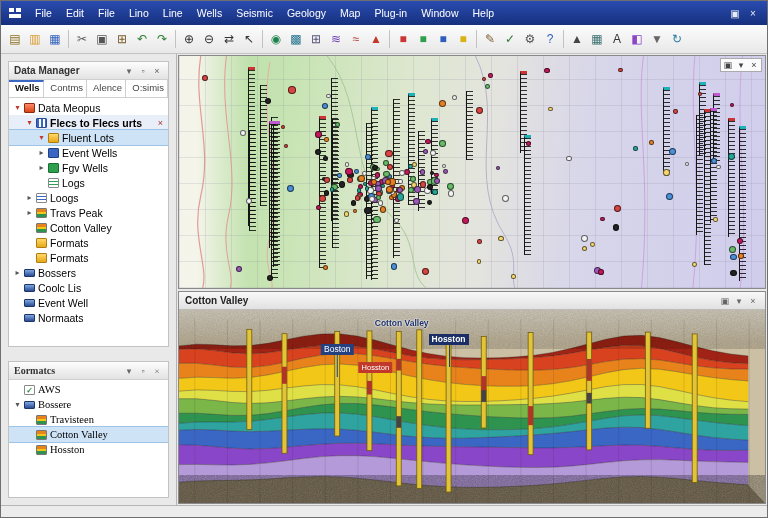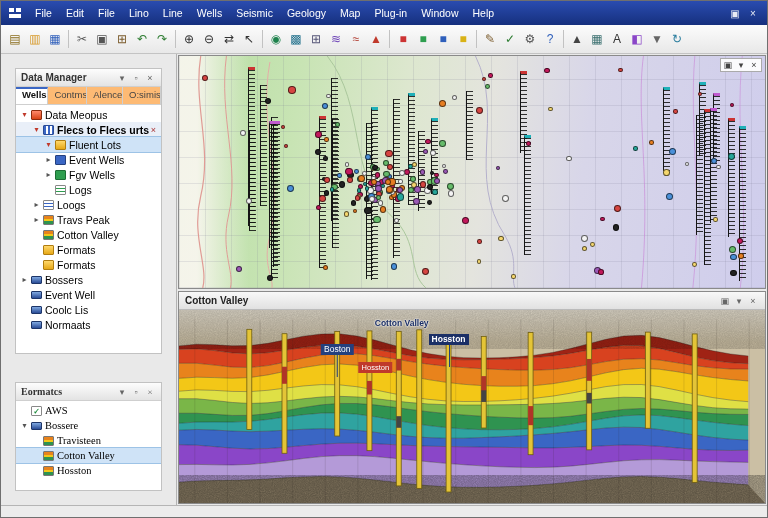--- a/index.html
+++ b/index.html
@@ -19,30 +19,30 @@
   
   .toolbar{height:28px;flex:none;background:linear-gradient(#fcfcfc,#e8e8e8);border-bottom:1px solid #c3c3c3;
            display:flex;align-items:center;padding:0 4px;overflow:hidden;}
   .tb-btn{width:20px;height:20px;flex:none;display:flex;align-items:center;justify-content:center;
           border:1px solid transparent;border-radius:2px;font-size:12px;background:transparent;padding:0;}
   .tb-sep{width:1px;height:18px;background:#c2c2c2;margin:0 3px;flex:none;}
 
   
   .content{flex:1;display:flex;min-height:0;}
   .left{width:175px;flex:none;display:flex;flex-direction:column;background:#e9e9e9;border-right:1px solid #b3b3b3;}
-  .panel{background:#fff;border:1px solid #c2c2c2;display:flex;flex-direction:column;margin:14px;min-height:0;}
+  .panel{background:#fff;border:1px solid #c2c2c2;display:flex;flex-direction:column;margin:7px;min-height:0;}
   .panel.dm{height:284px;flex:none;}
   .panel.fp{flex:1;font-family:Liberation Serif, serif;}
   .panel-header{height:17px;flex:none;background:linear-gradient(#fdfdfd,#e3e3e3);border-bottom:1px solid #cfcfcf;
                 display:flex;align-items:center;padding:0 5px;font-size:10px;font-weight:bold;color:#333;}
   .ph-icons{margin-left:auto;display:flex;gap:2px;font-weight:normal;color:#666;}
   .ph-icon{width:12px;height:12px;line-height:12px;text-align:center;font-size:9px;}
 
   .tabs{height:17px;flex:none;display:flex;background:#e4e4e4;border-bottom:1px solid #cfcfcf;font-size:9.5px;}
-  .tab{padding:2px 6px;border-right:1px solid #cfcfcf;color:#444;background:#fdba74;white-space:nowrap;overflow:hidden;}
+  .tab{padding:2px 6px;border-right:1px solid #cfcfcf;color:#444;background:#ffffff;white-space:nowrap;overflow:hidden;}
   .tab.active{background:#fff;font-weight:bold;border-top:2px solid #3a66c4;padding-top:0;color:#111;}
 
   .tree{flex:1;overflow:hidden;padding:2px 0;font-size:10.5px;}
   .tree-row{display:flex;align-items:center;height:15px;white-space:nowrap;}
   .tree-row.selected{background:#cfe3f7;outline:1px solid #9dc3e6;}
   .tree-row.hilite{background:#e9eff8;}
   .exp{width:11px;flex:none;font-size:8px;text-align:center;color:#555;}
   .tree-icon{width:11px;height:10px;flex:none;margin:0 3px 0 1px;border-radius:1px;box-sizing:border-box;
              font-size:8px;line-height:9px;text-align:center;}
   .ti-folder{background:linear-gradient(#ffd86b,#e6a817);border:1px solid #b07d10;}
@@ -235,26 +235,26 @@
               <span class="tree-label">Formats</span>
             </div>
             <div class="tree-row" style="padding-left: 3px;">
               <span class="exp">▸</span>
               <span class="tree-icon ti-drive"></span>
               <span class="tree-label">Bossers</span>
             </div>
             <div class="tree-row" style="padding-left: 3px;">
               <span class="exp"></span>
               <span class="tree-icon ti-drive"></span>
+              <span class="tree-label">Coolc Lis</span>
+            </div>
+            <div class="tree-row" style="padding-left: 3px;">
+              <span class="exp"></span>
+              <span class="tree-icon ti-drive"></span>
               <span class="tree-label">Event Well</span>
-            </div>
-            <div class="tree-row" style="padding-left: 3px;">
-              <span class="exp"></span>
-              <span class="tree-icon ti-drive"></span>
-              <span class="tree-label">Coolc Lis</span>
             </div>
             <div class="tree-row" style="padding-left: 3px;">
               <span class="exp"></span>
               <span class="tree-icon ti-drive"></span>
               <span class="tree-label">Normaats</span>
             </div>
           </div>
       </div>
 
       <div class="panel fp">

